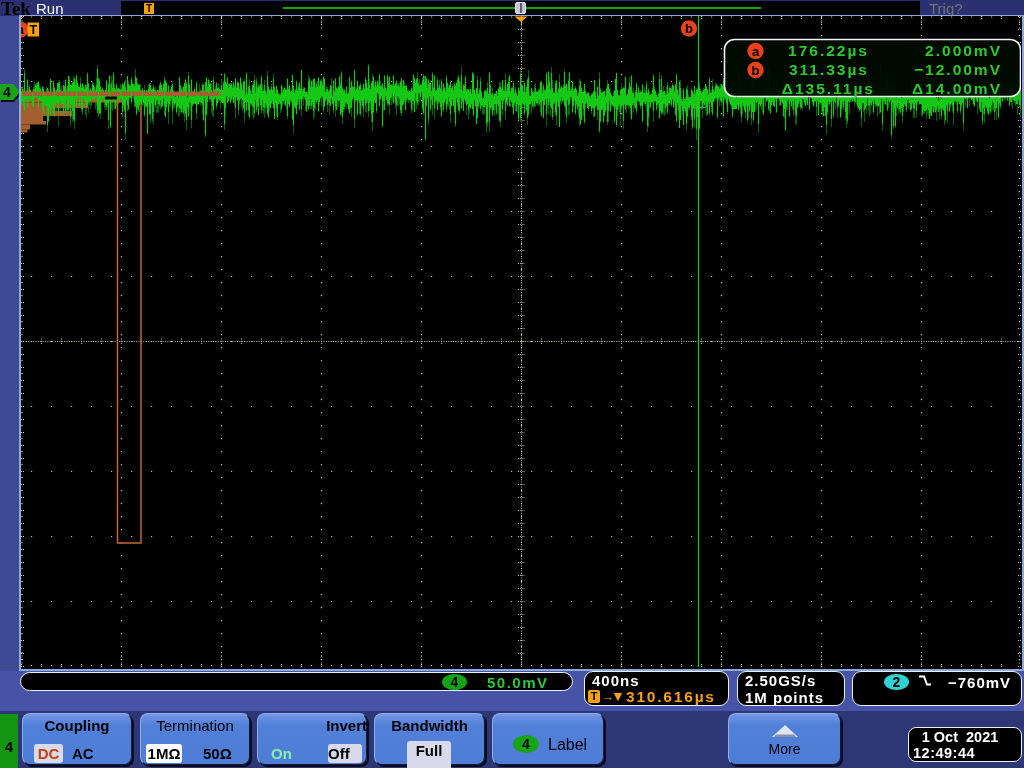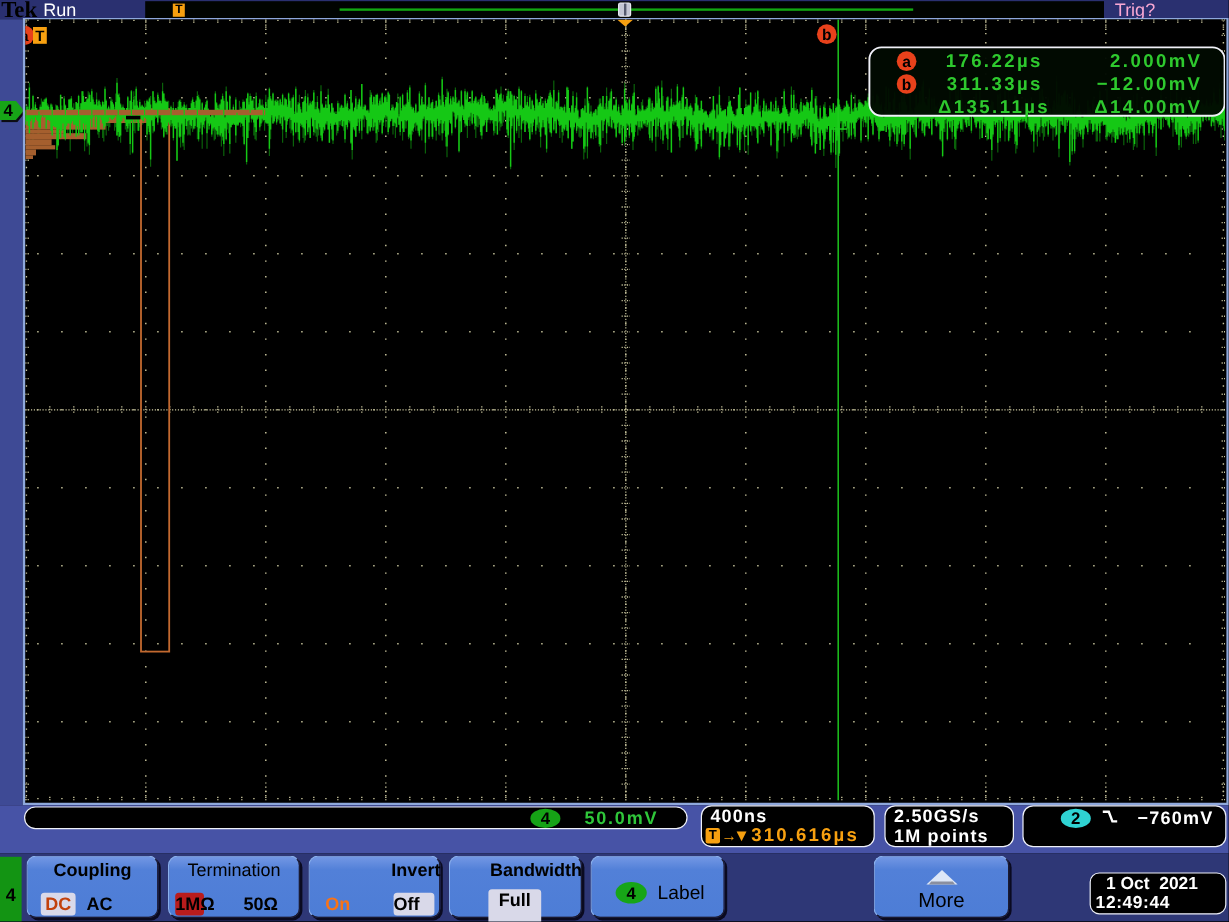--- a/index.html
+++ b/index.html
@@ -8,21 +8,21 @@
 <div id="scr">
 
 <div class="abs" style="left:0;top:0;width:1024px;height:16px;background:#2a3070"></div>
 <div class="abs" style="left:1px;top:-2px;font-family:'Liberation Serif',serif;font-weight:bold;font-size:19px;color:#000">Tek</div>
 <div class="abs" style="left:36px;top:0px;font-size:15px;color:#fff">Run</div>
 <div class="abs" style="left:121px;top:1px;width:799px;height:14px;background:#010401"></div>
 <div class="abs" style="left:283px;top:6.5px;width:478px;height:2px;background:#12a812"></div>
 <div class="abs" style="left:144px;top:2.5px;width:10px;height:11px;background:#f7a010;color:#000;font-size:10px;font-weight:bold;text-align:center;line-height:11px">T</div>
 <div class="abs" style="left:515px;top:1.5px;width:11px;height:12px;background:#c3c6d4;border:1px solid #e9eaf2;border-radius:2px"></div>
 <div class="abs" style="left:520px;top:2.5px;width:2px;height:10px;background:#555a6e"></div>
-<div class="abs" style="left:929px;top:0px;font-size:15px;color:#f9a8d4">Trig?</div>
+<div class="abs" style="left:929px;top:0px;font-size:15px;color:#737373">Trig?</div>
 
 <div class="abs" style="left:0;top:16px;width:21px;height:655px;background:#3e4a95"></div>
 <div class="abs" style="left:1px;top:85px;width:20px;height:17px;background:#0c0c14;clip-path:polygon(0 12%,66% 12%,100% 50%,66% 100%,0 100%)"></div>
 <div class="abs" style="left:0;top:84px;width:20px;height:16px;background:#17a517;clip-path:polygon(0 0,66% 0,100% 50%,66% 100%,0 100%);color:#000;font-weight:bold;font-size:14px;line-height:16px;padding-left:3px">4</div>
 
 <div class="abs" style="left:19px;top:15px;width:1005px;height:656px;border:2px solid #8ea8dc;border-top-width:1.5px;background:#000"></div>
 <div class="abs" style="left:21px;top:16px;width:1000px;height:653px;overflow:hidden">
       <svg width="1000" height="651" viewBox="0 0 1000 651" style="position:absolute;left:0;top:0">
         <g>
           <line x1="10" y1="1.0" x2="990" y2="1.0" stroke="#c9c59d" stroke-width="1.2" stroke-dasharray="1.2 18.8"></line>
@@ -124,33 +124,33 @@
 
 <div class="abs" style="left:0;top:711px;width:1024px;height:57px;background:#2e3776"></div>
 <div class="abs" style="left:0;top:714px;width:18px;height:54px;background:#139413"></div>
 <div class="abs" style="left:0;top:738px;width:18px;text-align:center;color:#000;font-weight:bold;font-size:15px">4</div>
 <div class="abs" style="left:22px;top:713px;width:110px;height:52px;background:linear-gradient(#7397e4 0%,#5280d8 22%,#4d7dd6 100%);border:1px solid #8ab0ec;border-right-color:#1a1a30;border-bottom-color:#1a1a30;border-radius:8px;box-shadow:2px 2px 0 #0a0a20"></div>
     <div class="abs" style="left:22px;top:717px;width:110px;text-align:center;font-size:15px;color:#000;font-weight:bold">Coupling</div>
     <div class="abs" style="left:34px;top:744px;width:29px;height:19px;background:#d9d9e9;border-radius:3px;color:#c2410c;font-weight:bold;font-size:15px;text-align:center;line-height:19px">DC</div>
     <div class="abs" style="left:72px;top:745px;font-size:15px;color:#000;font-weight:bold">AC</div>
     <div class="abs" style="left:140px;top:713px;width:110px;height:52px;background:linear-gradient(#7397e4 0%,#5280d8 22%,#4d7dd6 100%);border:1px solid #8ab0ec;border-right-color:#1a1a30;border-bottom-color:#1a1a30;border-radius:8px;box-shadow:2px 2px 0 #0a0a20"></div>
     <div class="abs" style="left:140px;top:717px;width:110px;text-align:center;font-size:15px;color:#000;font-weight:normal">Termination</div>
-    <div class="abs" style="left:146px;top:744px;width:24px;height:19px;background:#b91c1c;border-radius:3px;color:#000;font-weight:bold;font-size:15px;text-align:center;line-height:19px">1MΩ</div>
+    <div class="abs" style="left:146px;top:744px;width:36px;height:19px;background:#ffffff;border-radius:3px;color:#000;font-weight:bold;font-size:15px;text-align:center;line-height:19px">1MΩ</div>
     <div class="abs" style="left:203px;top:745px;font-size:15px;color:#000;font-weight:bold">50Ω</div>
     <div class="abs" style="left:257px;top:713px;width:110px;height:52px;background:linear-gradient(#7397e4 0%,#5280d8 22%,#4d7dd6 100%);border:1px solid #8ab0ec;border-right-color:#1a1a30;border-bottom-color:#1a1a30;border-radius:8px;box-shadow:2px 2px 0 #0a0a20"></div>
     <div class="abs" style="left:257px;top:717px;width:110px;text-align:right;font-size:15px;color:#000;font-weight:bold">Invert</div>
-    <div class="abs" style="left:271px;top:745px;font-size:15px;color:#f97316;font-weight:bold">On</div>
+    <div class="abs" style="left:271px;top:745px;font-size:15px;color:#86efac;font-weight:bold">On</div>
     <div class="abs" style="left:328px;top:744px;width:34px;height:19px;background:#d9d9e9;border-radius:3px;color:#000;font-weight:bold;font-size:15px;text-align:left;line-height:19px">Off</div>
     <div class="abs" style="left:374px;top:713px;width:111px;height:52px;background:linear-gradient(#7397e4 0%,#5280d8 22%,#4d7dd6 100%);border:1px solid #8ab0ec;border-right-color:#1a1a30;border-bottom-color:#1a1a30;border-radius:8px;box-shadow:2px 2px 0 #0a0a20"></div>
-    <div class="abs" style="left:374px;top:717px;width:111px;text-align:right;font-size:15px;color:#000;font-weight:bold">Bandwidth</div>
+    <div class="abs" style="left:374px;top:717px;width:111px;text-align:center;font-size:15px;color:#000;font-weight:bold">Bandwidth</div>
     <div class="abs" style="left:407px;top:741px;width:44px;height:32px;background:#d9d9e9;border-radius:3px;color:#000;font-weight:bold;font-size:15px;text-align:center;line-height:19px">Full</div>
     <div class="abs" style="left:492px;top:713px;width:112px;height:52px;background:linear-gradient(#7397e4 0%,#5280d8 22%,#4d7dd6 100%);border:1px solid #8ab0ec;border-right-color:#1a1a30;border-bottom-color:#1a1a30;border-radius:8px;box-shadow:2px 2px 0 #0a0a20"></div>
     <div class="abs" style="left:513px;top:735px;width:26px;height:18px;background:#17a517;border-radius:50%;color:#000;font-weight:bold;font-size:14px;text-align:center;line-height:18px">4</div>
     <div class="abs" style="left:548px;top:736px;font-size:16px;color:#000">Label</div>
     <div class="abs" style="left:728px;top:713px;width:113px;height:52px;background:linear-gradient(#7397e4 0%,#5280d8 22%,#4d7dd6 100%);border:1px solid #8ab0ec;border-right-color:#1a1a30;border-bottom-color:#1a1a30;border-radius:8px;box-shadow:2px 2px 0 #0a0a20"></div>
     <svg class="abs" style="left:770px;top:724px" width="30" height="15">
       <path d="M15 1 L28 13 H2 Z" fill="#dde7f7"></path>
       <path d="M4 13 H26 L24 10.5 H6 Z" fill="#8a8f9f"></path>
     </svg>
-    <div class="abs" style="left:728px;top:741px;width:113px;text-align:center;font-size:17px;color:#000">More</div>
+    <div class="abs" style="left:728px;top:741px;width:113px;text-align:center;font-size:14px;color:#000">More</div>
 <div class="abs" style="left:908px;top:727px;width:114px;height:35px;background:#000;border:1.5px solid #eef0f8;border-radius:8px"></div>
 <div class="abs" style="left:908px;top:728.5px;width:104px;text-align:center;font-size:14.5px;font-weight:bold;color:#fff">1&nbsp;Oct&nbsp;&nbsp;2021</div>
 <div class="abs" style="left:913px;top:744.5px;font-size:14.5px;font-weight:bold;color:#fff;letter-spacing:0.5px">12:49:44</div>
 </div>
 </body></html>

